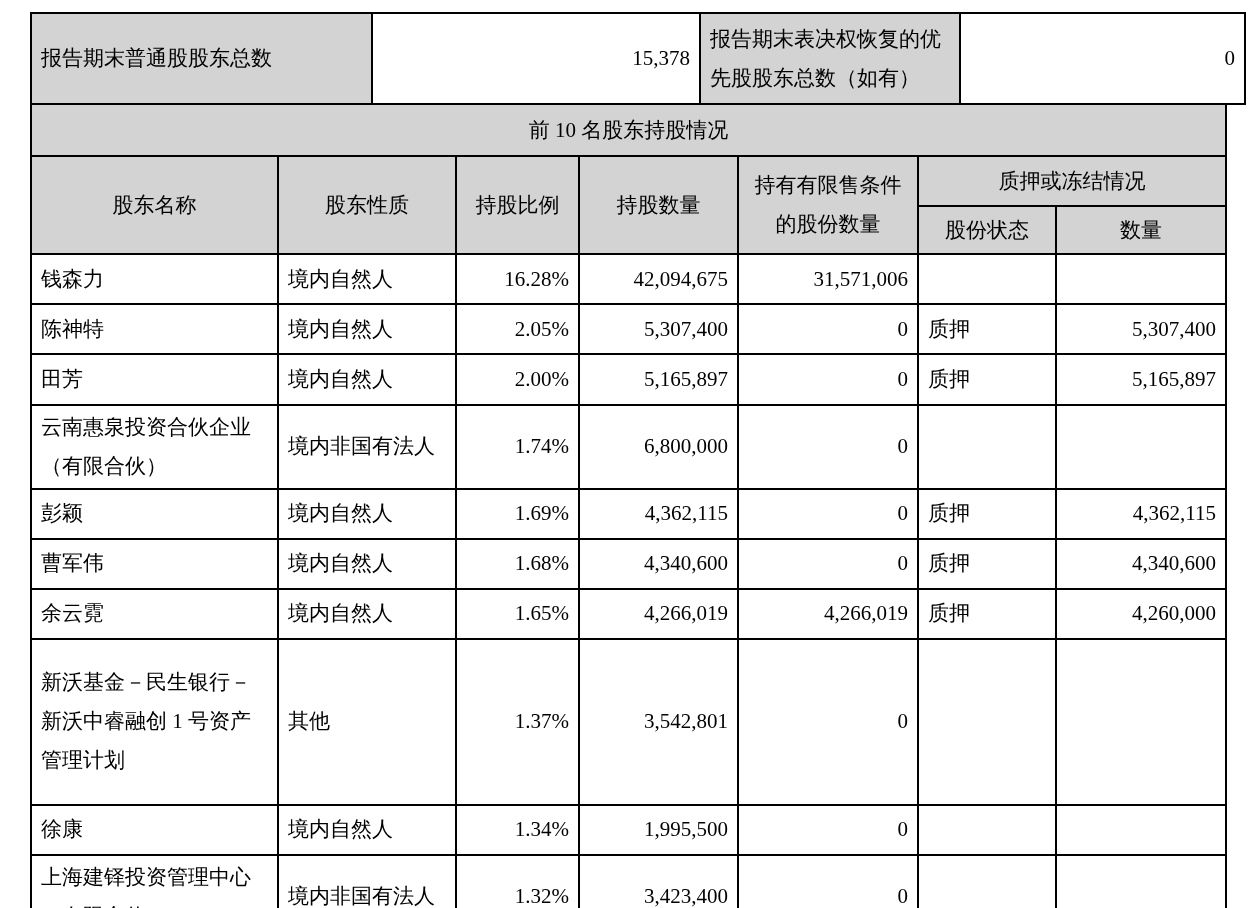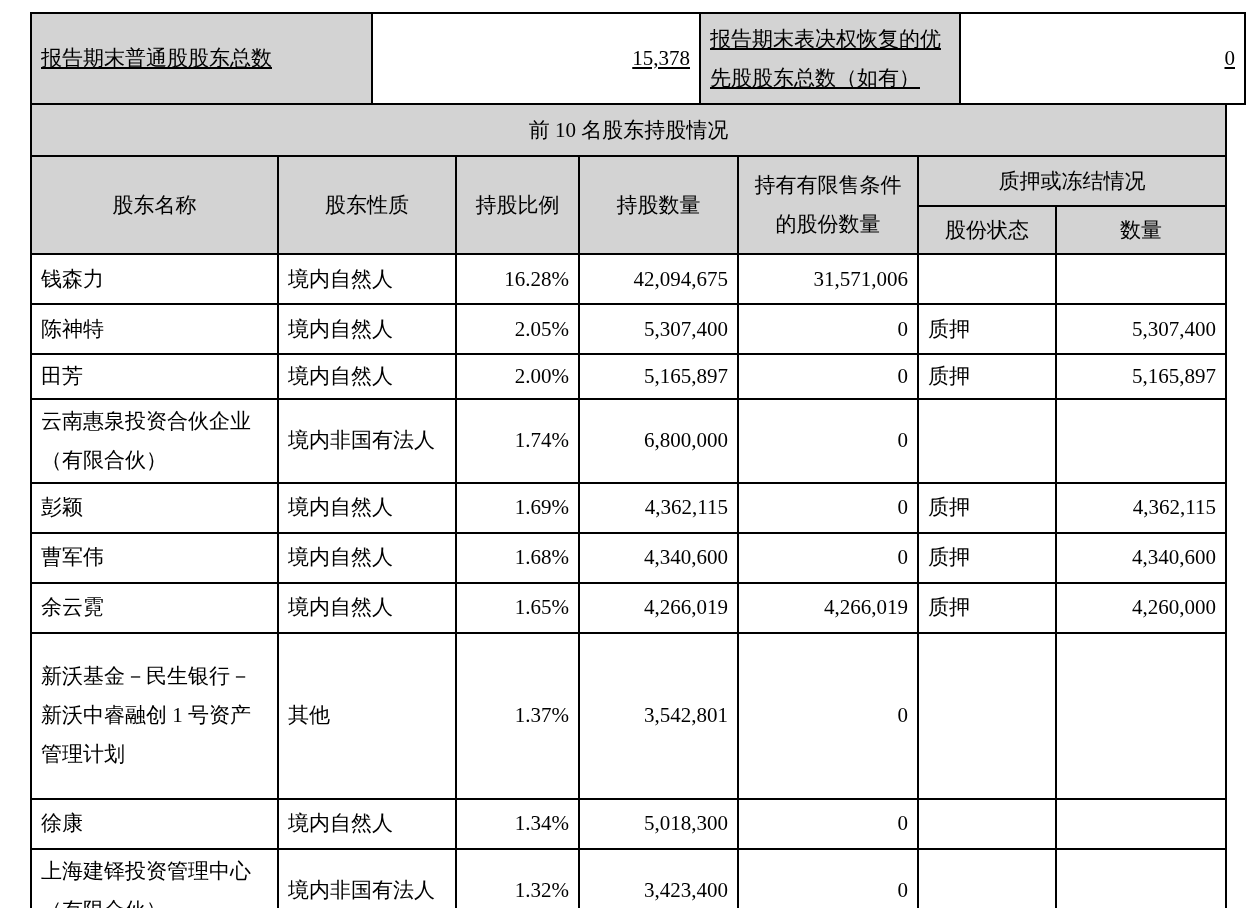--- a/index.html
+++ b/index.html
@@ -33,34 +33,34 @@
   .gray { background: #d3d3d3; }
   .r { text-align: right; }
   .l { text-align: left; }
   .c { text-align: center; }
   .main-table { margin-top: -2px; }
   
   .top-c1 { width: 341px; }
   .top-c2 { width: 328px; }
   .top-c3 { width: 260px; }
   .top-c4 { width: 285px; }
-  .top-row { height: 91px; text-decoration: underline; }
+  .top-row { height: 91px; }
   
   .col-name   { width: 247px; }
   .col-nature { width: 178px; }
   .col-ratio  { width: 123px; }
   .col-shares { width: 159px; }
   .col-restr  { width: 180px; }
   .col-status { width: 138px; }
   .col-qty    { width: 170px; }
   .row-title  { height: 52px; padding-left: 20px; }
   .row-h1 { height: 50px; }
   .row-h2 { height: 48px; }
   .rh50  { height: 50px; }
-  .rh51  { height: 45px; }
+  .rh51  { height: 51px; }
   .rh90  { height: 78px; }
   .rh130 { height: 166px; }
   .rh81  { height: 81px; margin-left: 32px; }
 </style>
 </head>
 <body>
 
 <div class="wrap">
 
   <table class="top-table">
@@ -180,21 +180,21 @@
       <td class="r">3,542,801</td>
       <td class="r">0</td>
       <td class="l"></td>
       <td class="r"></td>
     </tr>
 
     <tr class="rh50">
       <td class="l">徐康</td>
       <td class="l">境内自然人</td>
       <td class="r">1.34%</td>
-      <td class="r">5,018,300</td>
+      <td class="r">1,995,500</td>
       <td class="r">0</td>
       <td class="l"></td>
       <td class="r"></td>
     </tr>
 
     <tr class="rh81">
       <td class="l">上海建铎投资管理中心（有限合伙）</td>
       <td class="l">境内非国有法人</td>
       <td class="r">1.32%</td>
       <td class="r">3,423,400</td>

